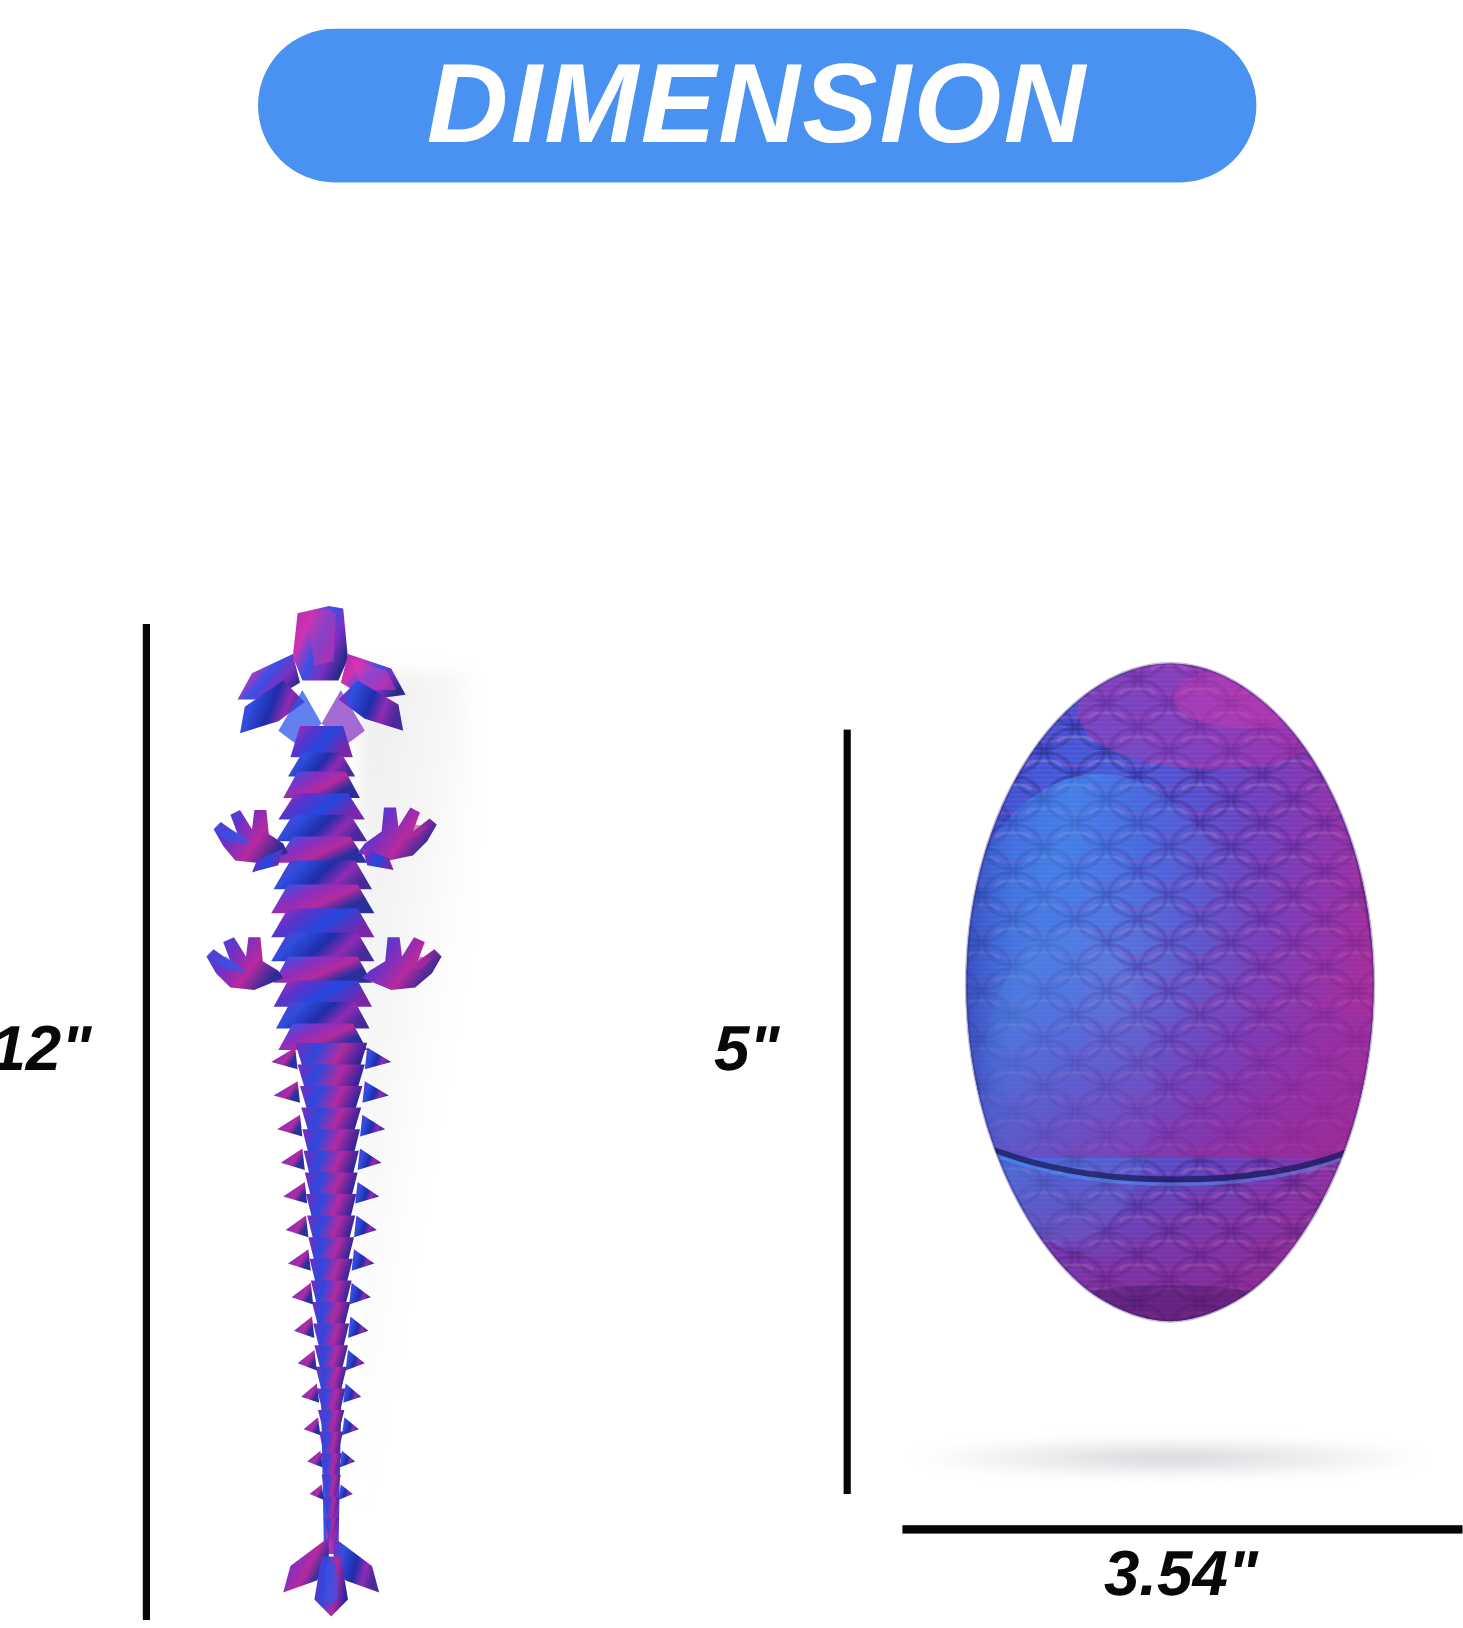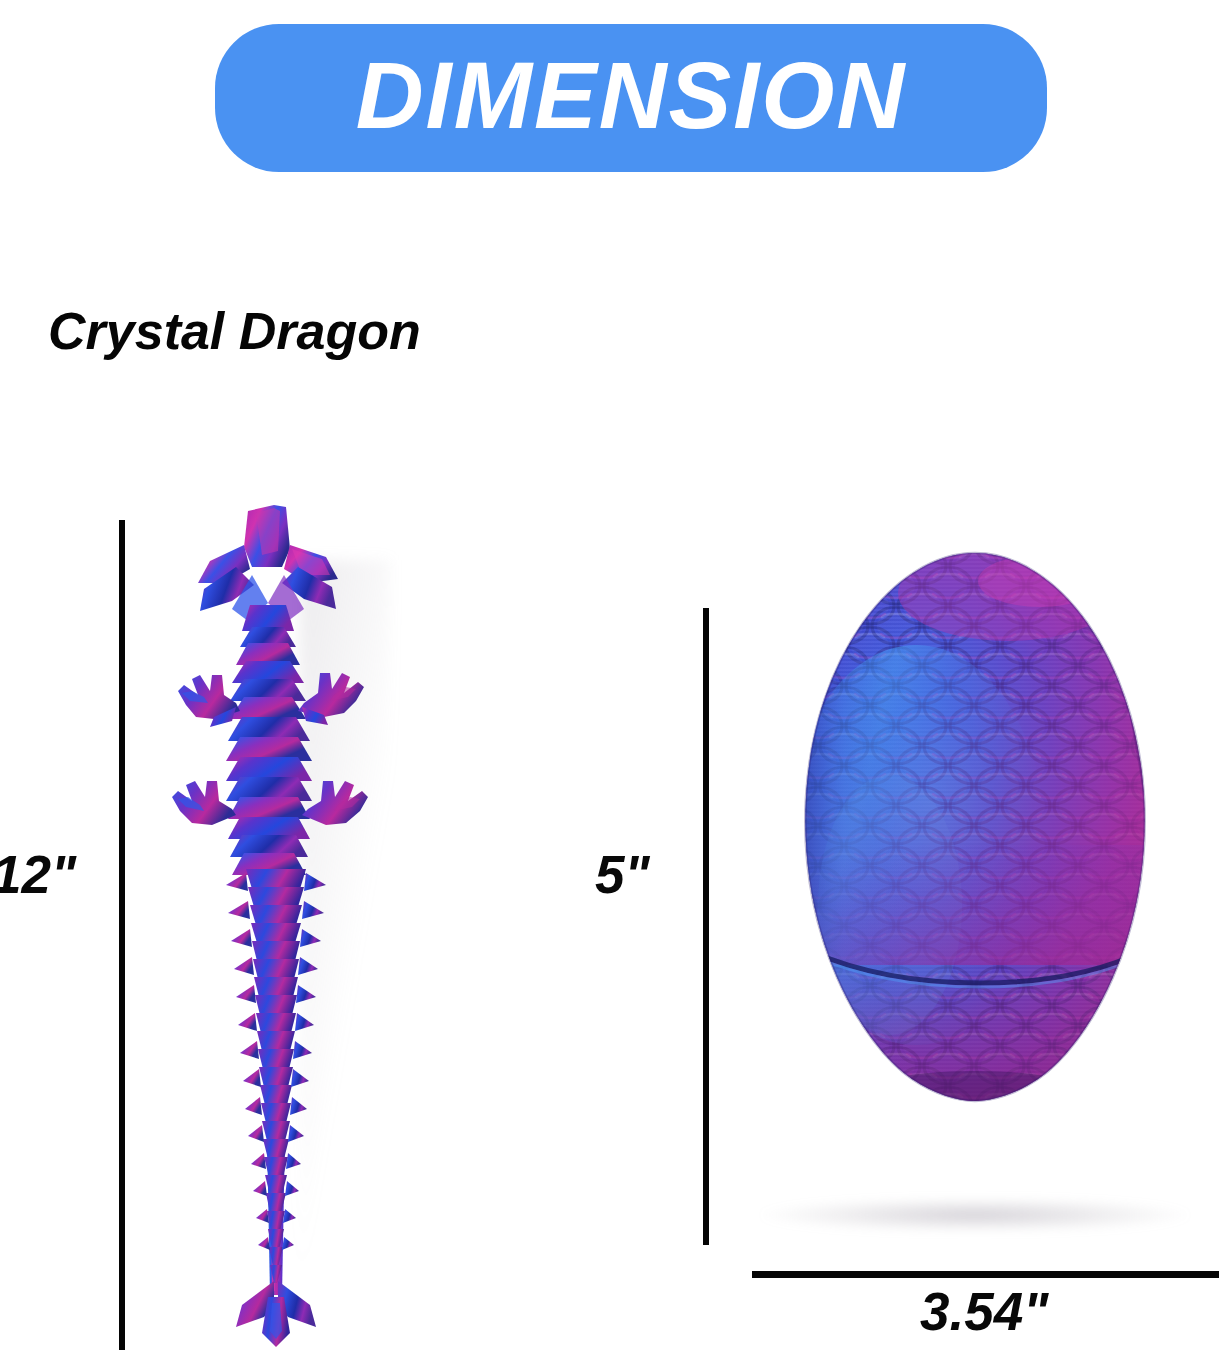--- a/index.html
+++ b/index.html
@@ -20,21 +20,21 @@
     background: #ffffff;
     overflow: hidden;
   }
 
   
   .header-pill {
     position: absolute;
     left: 215px;
     top: 24px;
     width: 832px;
-    height: 148px;
+    height: 128px;
     background: #4a92f2;
     border-radius: 64px;
     display: flex;
     align-items: center;
     justify-content: center;
   }
   .header-title {
     color: #ffffff;
     font-family: "Liberation Sans", sans-serif;
     font-weight: bold;
@@ -139,21 +139,20 @@
 </style>
 </head>
 <body>
 
 <div id="page">
 
   <div class="header-pill">
     <span class="header-title">DIMENSION</span>
   </div>
 
-  <div class="caption caption-dragon">Crystal Dragon</div>
 
 
   <div class="rule-v dragon-rule"></div>
   <div class="dim-label dim-dragon-h">12"</div>
 
   <div class="dragon-shadow"></div>
   <div class="dragon">
     <svg viewBox="0 0 215 845" xmlns="http://www.w3.org/2000/svg">
       <defs>
         <linearGradient id="dScaleA" x1="0" y1="0" x2="1" y2="0.3">

